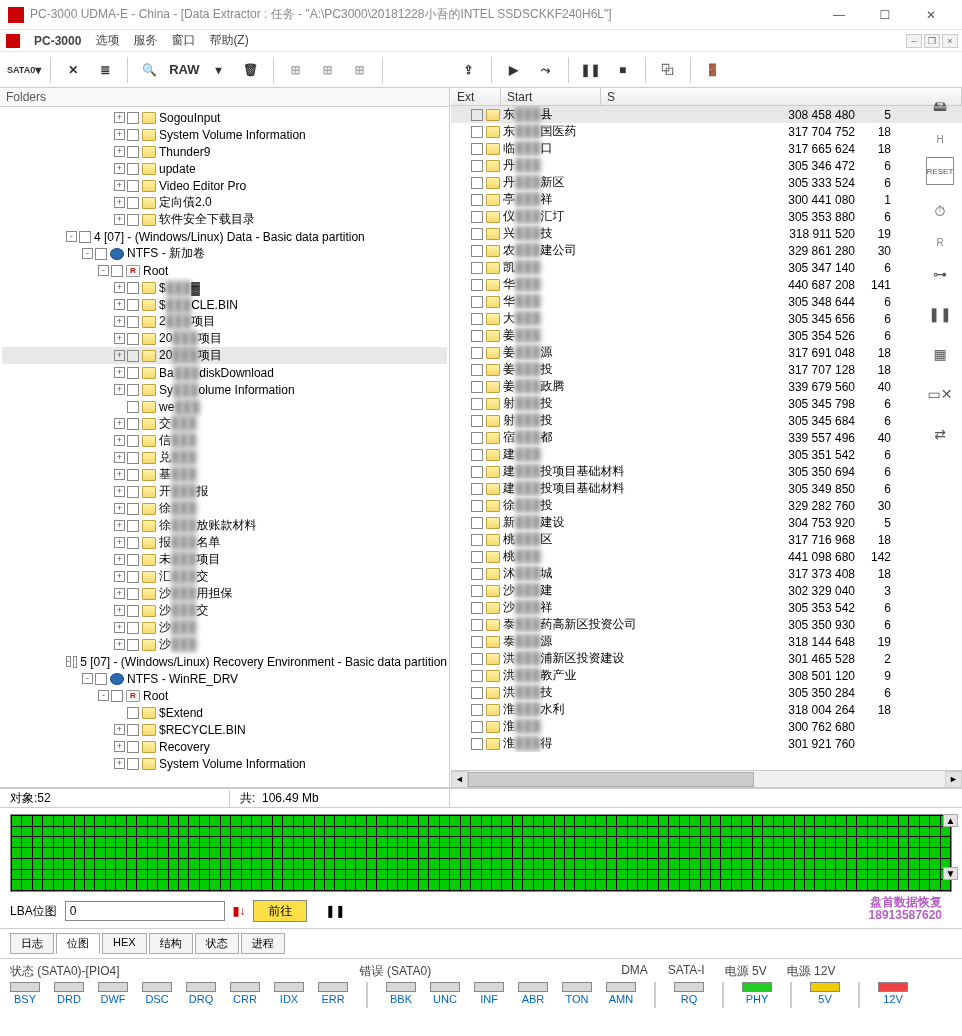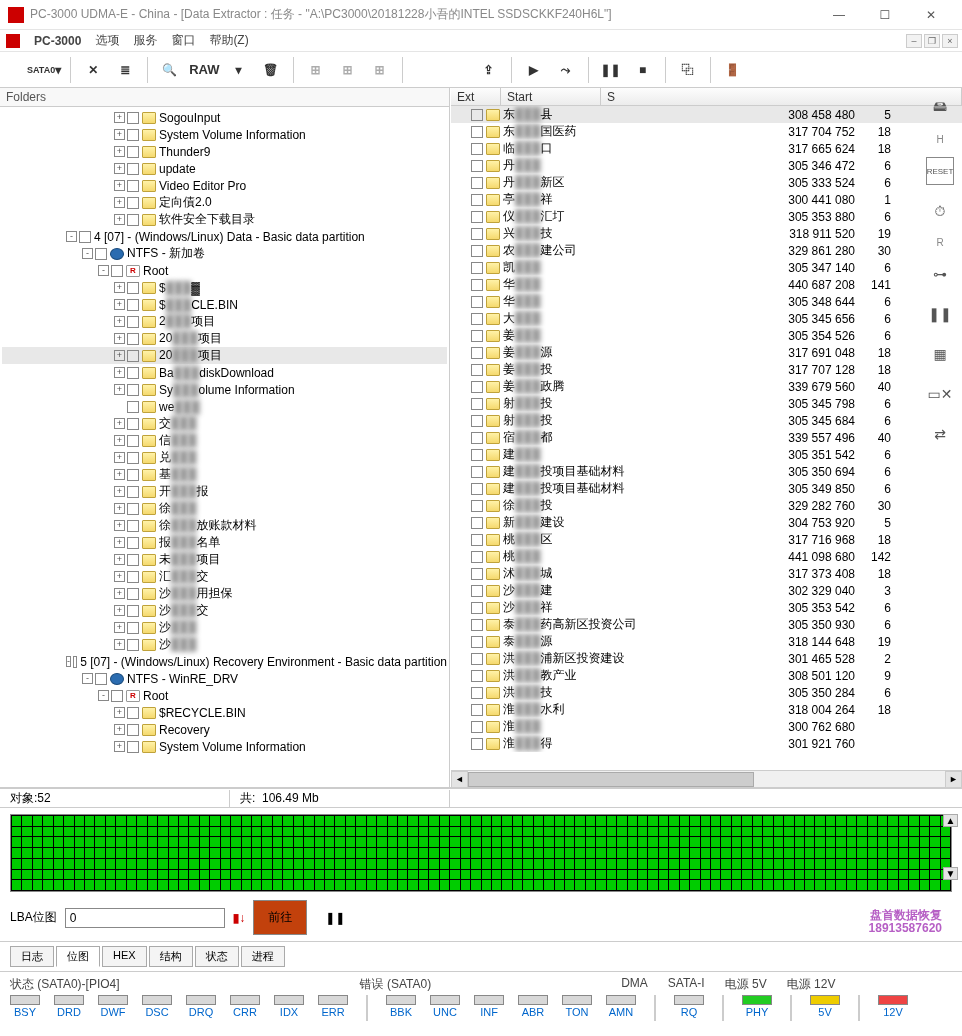--- a/index.html
+++ b/index.html
@@ -14,21 +14,21 @@
 
 .menubar { height: 22px; background: #fff; display: flex; align-items: center; padding: 0 6px; gap: 14px; color: #444; border-bottom: 1px solid #e5e5e5; position: relative; }
 .menubar .appmark { width: 14px; height: 14px; background: #c00; }
 .menubar .mdi { position: absolute; right: 4px; display: flex; gap: 2px; }
 .menubar .mdi span { width: 16px; height: 14px; background: #f2f2f2; border: 1px solid #ccc; display: flex; align-items: center; justify-content: center; font-size: 9px; color: #666; }
 
 
 .toolbar { height: 36px; border-bottom: 1px solid #ccc; display: flex; align-items: center; padding: 2px 6px; gap: 4px; }
 .tbtn { min-width: 28px; height: 28px; display: flex; align-items: center; justify-content: center; border: 1px solid transparent; color: #333; font-weight: bold; }
 .tsep { width: 1px; height: 26px; background: #ccc; margin: 0 4px; }
-.sata-tag { font-size: 9px; font-weight: bold; margin-left: 20px; }
+.sata-tag { font-size: 9px; font-weight: bold; }
 
 
 .main { display: flex; height: 700px; border-bottom: 1px solid #ccc; }
 .left-pane { width: 450px; border-right: 1px solid #ccc; display: flex; flex-direction: column; }
 .folders-label { padding: 2px 6px; border-bottom: 1px solid #ccc; color: #555; background: #f8f8f8; }
 .tree { flex: 1; overflow: auto; padding: 2px; position: relative; }
 .tnode { display: flex; align-items: center; height: 17px; white-space: nowrap; }
 .twister { width: 11px; height: 11px; border: 1px solid #888; margin-right: 2px; display: flex; align-items: center; justify-content: center; font-size: 9px; line-height: 1; color: #555; }
 .twister.empty { border: none; }
 .chk { width: 12px; height: 12px; border: 1px solid #888; margin-right: 3px; }
@@ -61,21 +61,21 @@
 
 .status1 { height: 20px; border-top: 1px solid #ccc; border-bottom: 1px solid #ccc; display: flex; align-items: center; }
 .status1 .cell { padding: 0 10px; border-right: 1px solid #ccc; }
 
 
 .lba-area { padding: 6px 10px; border-bottom: 1px solid #ccc; }
 .lba-grid { height: 78px; background: #000; display: grid; grid-template-columns: repeat(90, 1fr); grid-template-rows: repeat(7, 1fr); gap: 1px; padding: 1px; border: 1px solid #888; position: relative; }
 .lba-grid .cell { background: #0c0; }
 .lba-ctrl { display: flex; align-items: center; gap: 8px; margin-top: 8px; }
 .lba-ctrl input { border: 1px solid #888; height: 20px; padding: 0 4px; width: 160px; }
-.lba-ctrl button { border: 1px solid #888; background: #c2410c; height: 35px; padding: 0 14px; }
+.lba-ctrl button { border: 1px solid #888; background: #fde047; height: 22px; padding: 0 14px; }
 .watermark { position: absolute; right: 20px; bottom: 6px; font-size: 18px; color: #a4b; font-weight: bold; text-align: right; line-height: 1.1; opacity: 0.85; }
 
 
 .tabs { display: flex; gap: 2px; padding: 4px 10px; border-bottom: 1px solid #ccc; }
 .tab { border: 1px solid #aaa; background: #f4f4f4; padding: 2px 10px; font-size: 11px; }
 .tab.active { background: #fff; border-bottom: 1px solid #fff; }
 
 
 .bstatus { padding: 4px 10px; }
 .bstatus .row1 { display: flex; gap: 20px; margin-bottom: 2px; color: #444; }
@@ -349,20 +349,26 @@
           <span class="ficon blue"></span>
           <span>NTFS - WinRE_DRV</span>
         </div>
         <div class="tnode" style="padding-left: 96px;">
           <span class="twister">-</span>
           <span class="chk"></span>
           <span class="ficon r">R</span>
           <span>Root</span>
         </div>
         <div class="tnode" style="padding-left: 112px;">
+          <span class="twister empty"> </span>
+          <span class="chk"></span>
+          <span class="ficon"></span>
+          <span>$Extend</span>
+        </div>
+        <div class="tnode" style="padding-left: 112px;">
           <span class="twister">+</span>
           <span class="chk"></span>
           <span class="ficon"></span>
           <span>$RECYCLE.BIN</span>
         </div>
         <div class="tnode" style="padding-left: 112px;">
           <span class="twister">+</span>
           <span class="chk"></span>
           <span class="ficon"></span>
           <span>Recovery</span>

